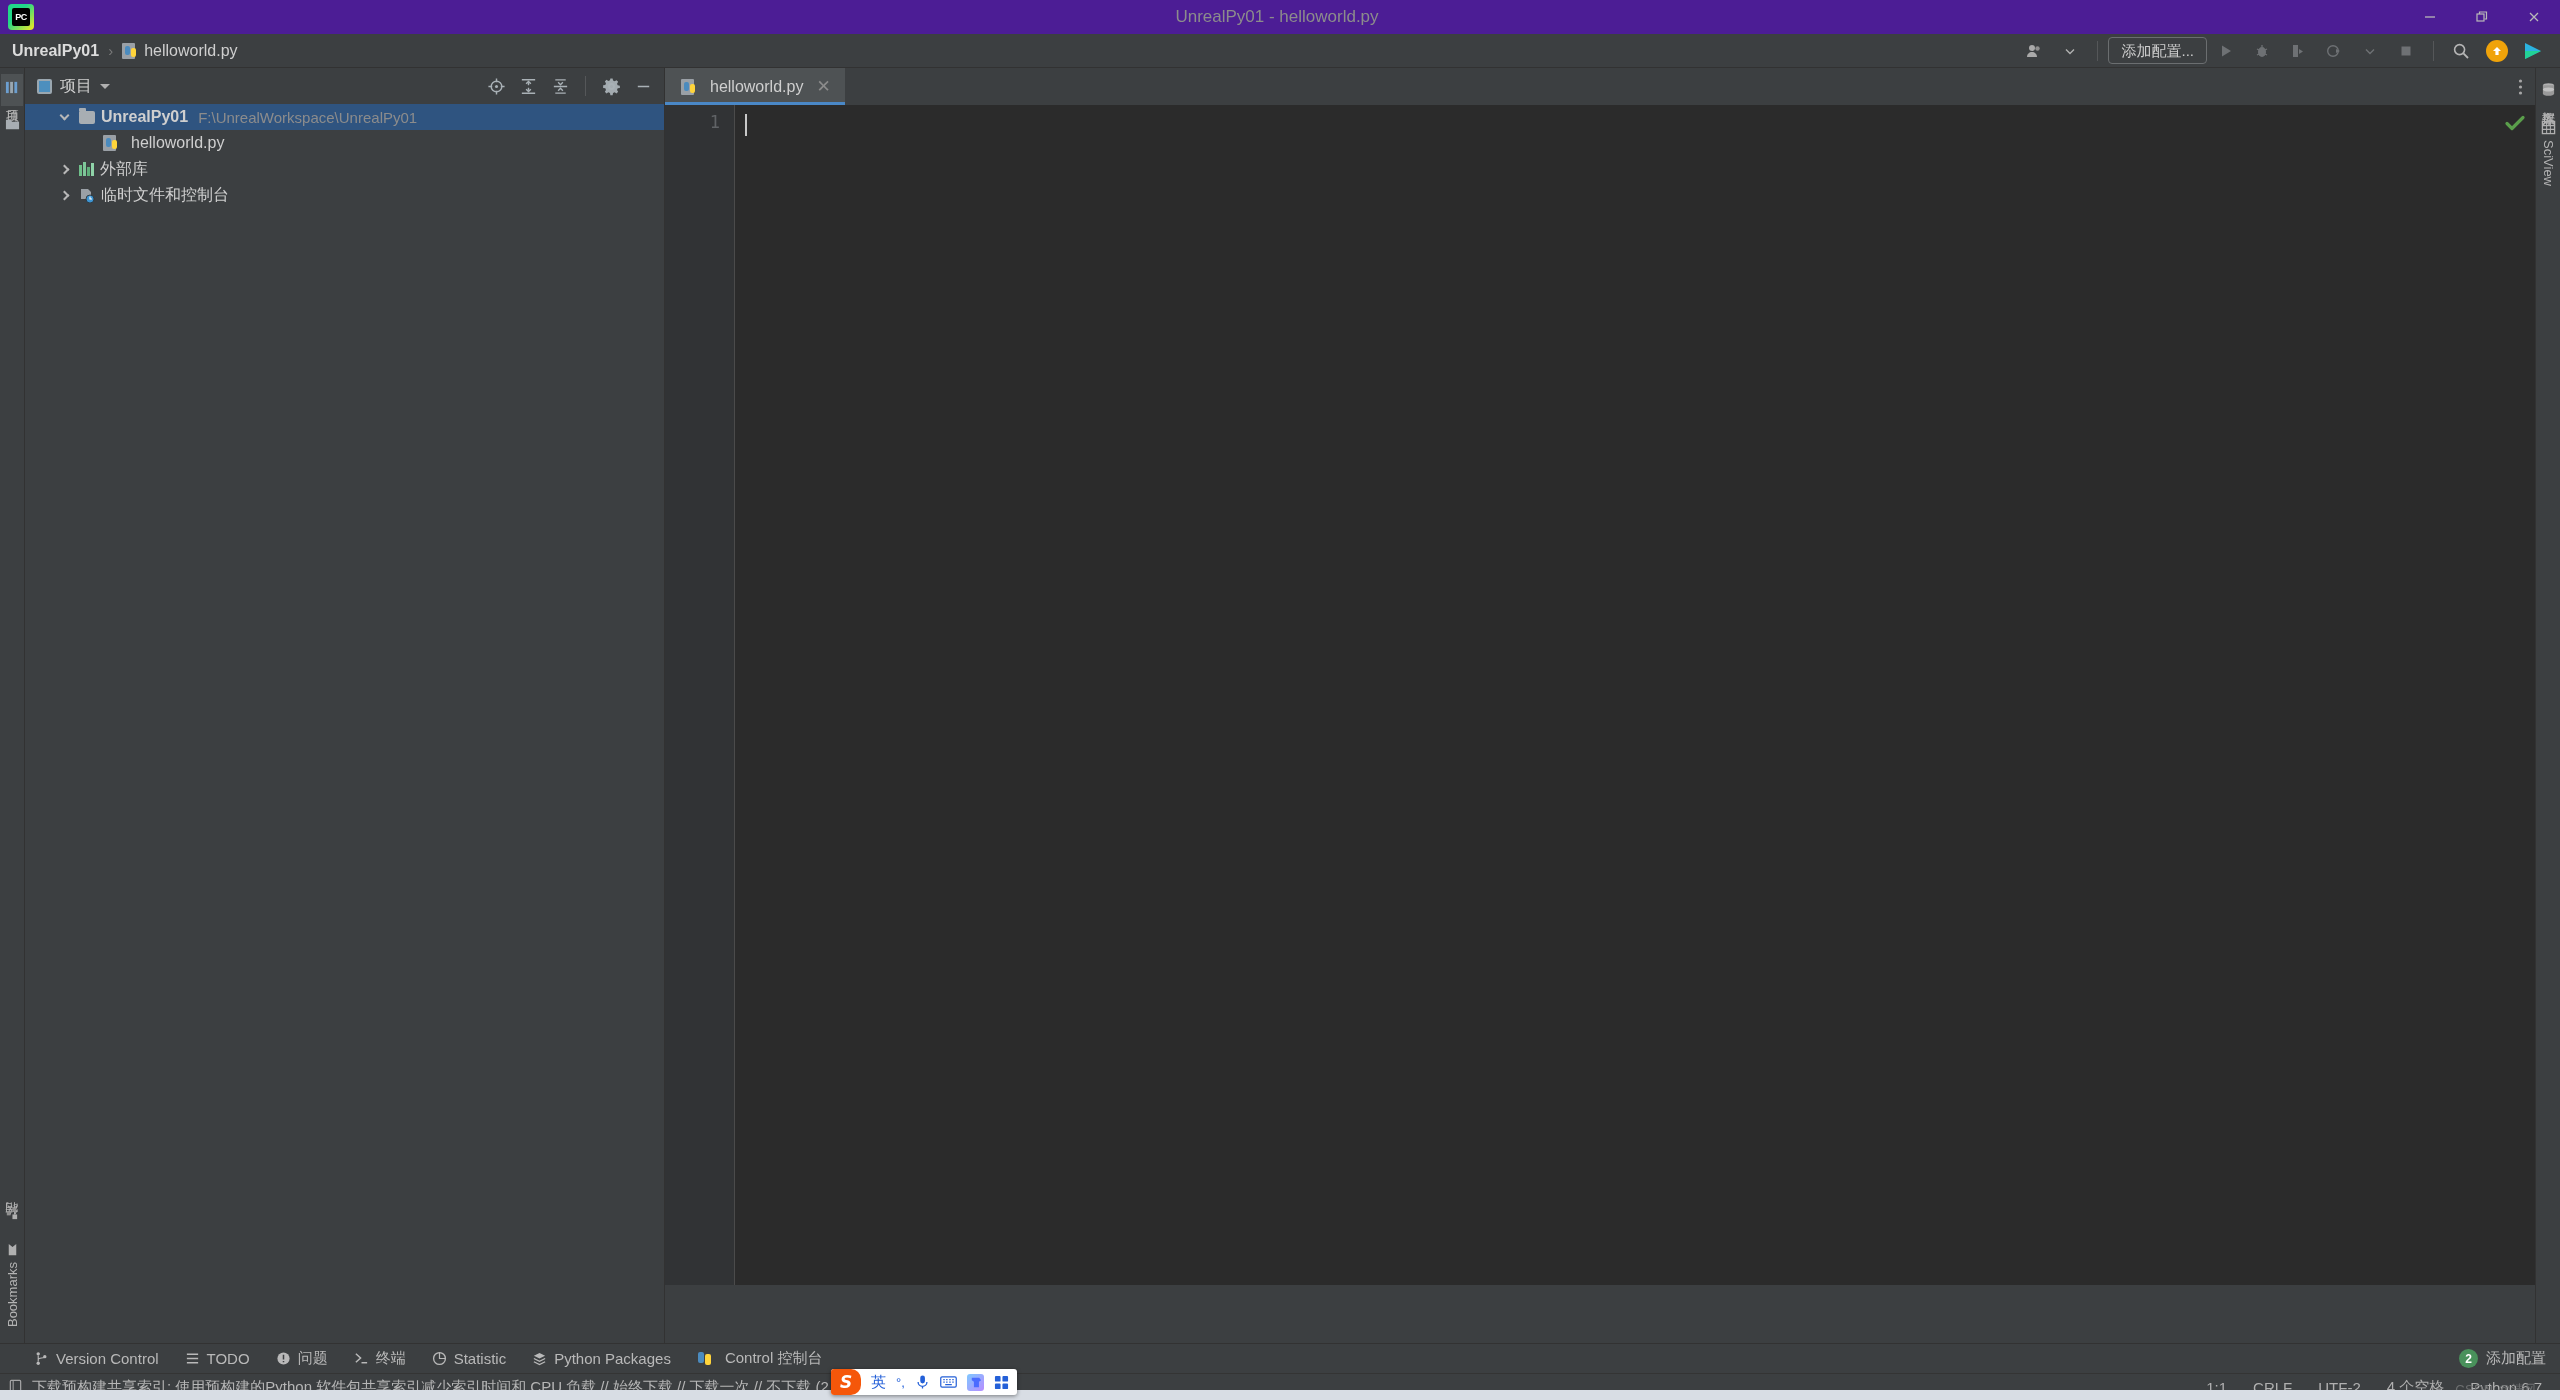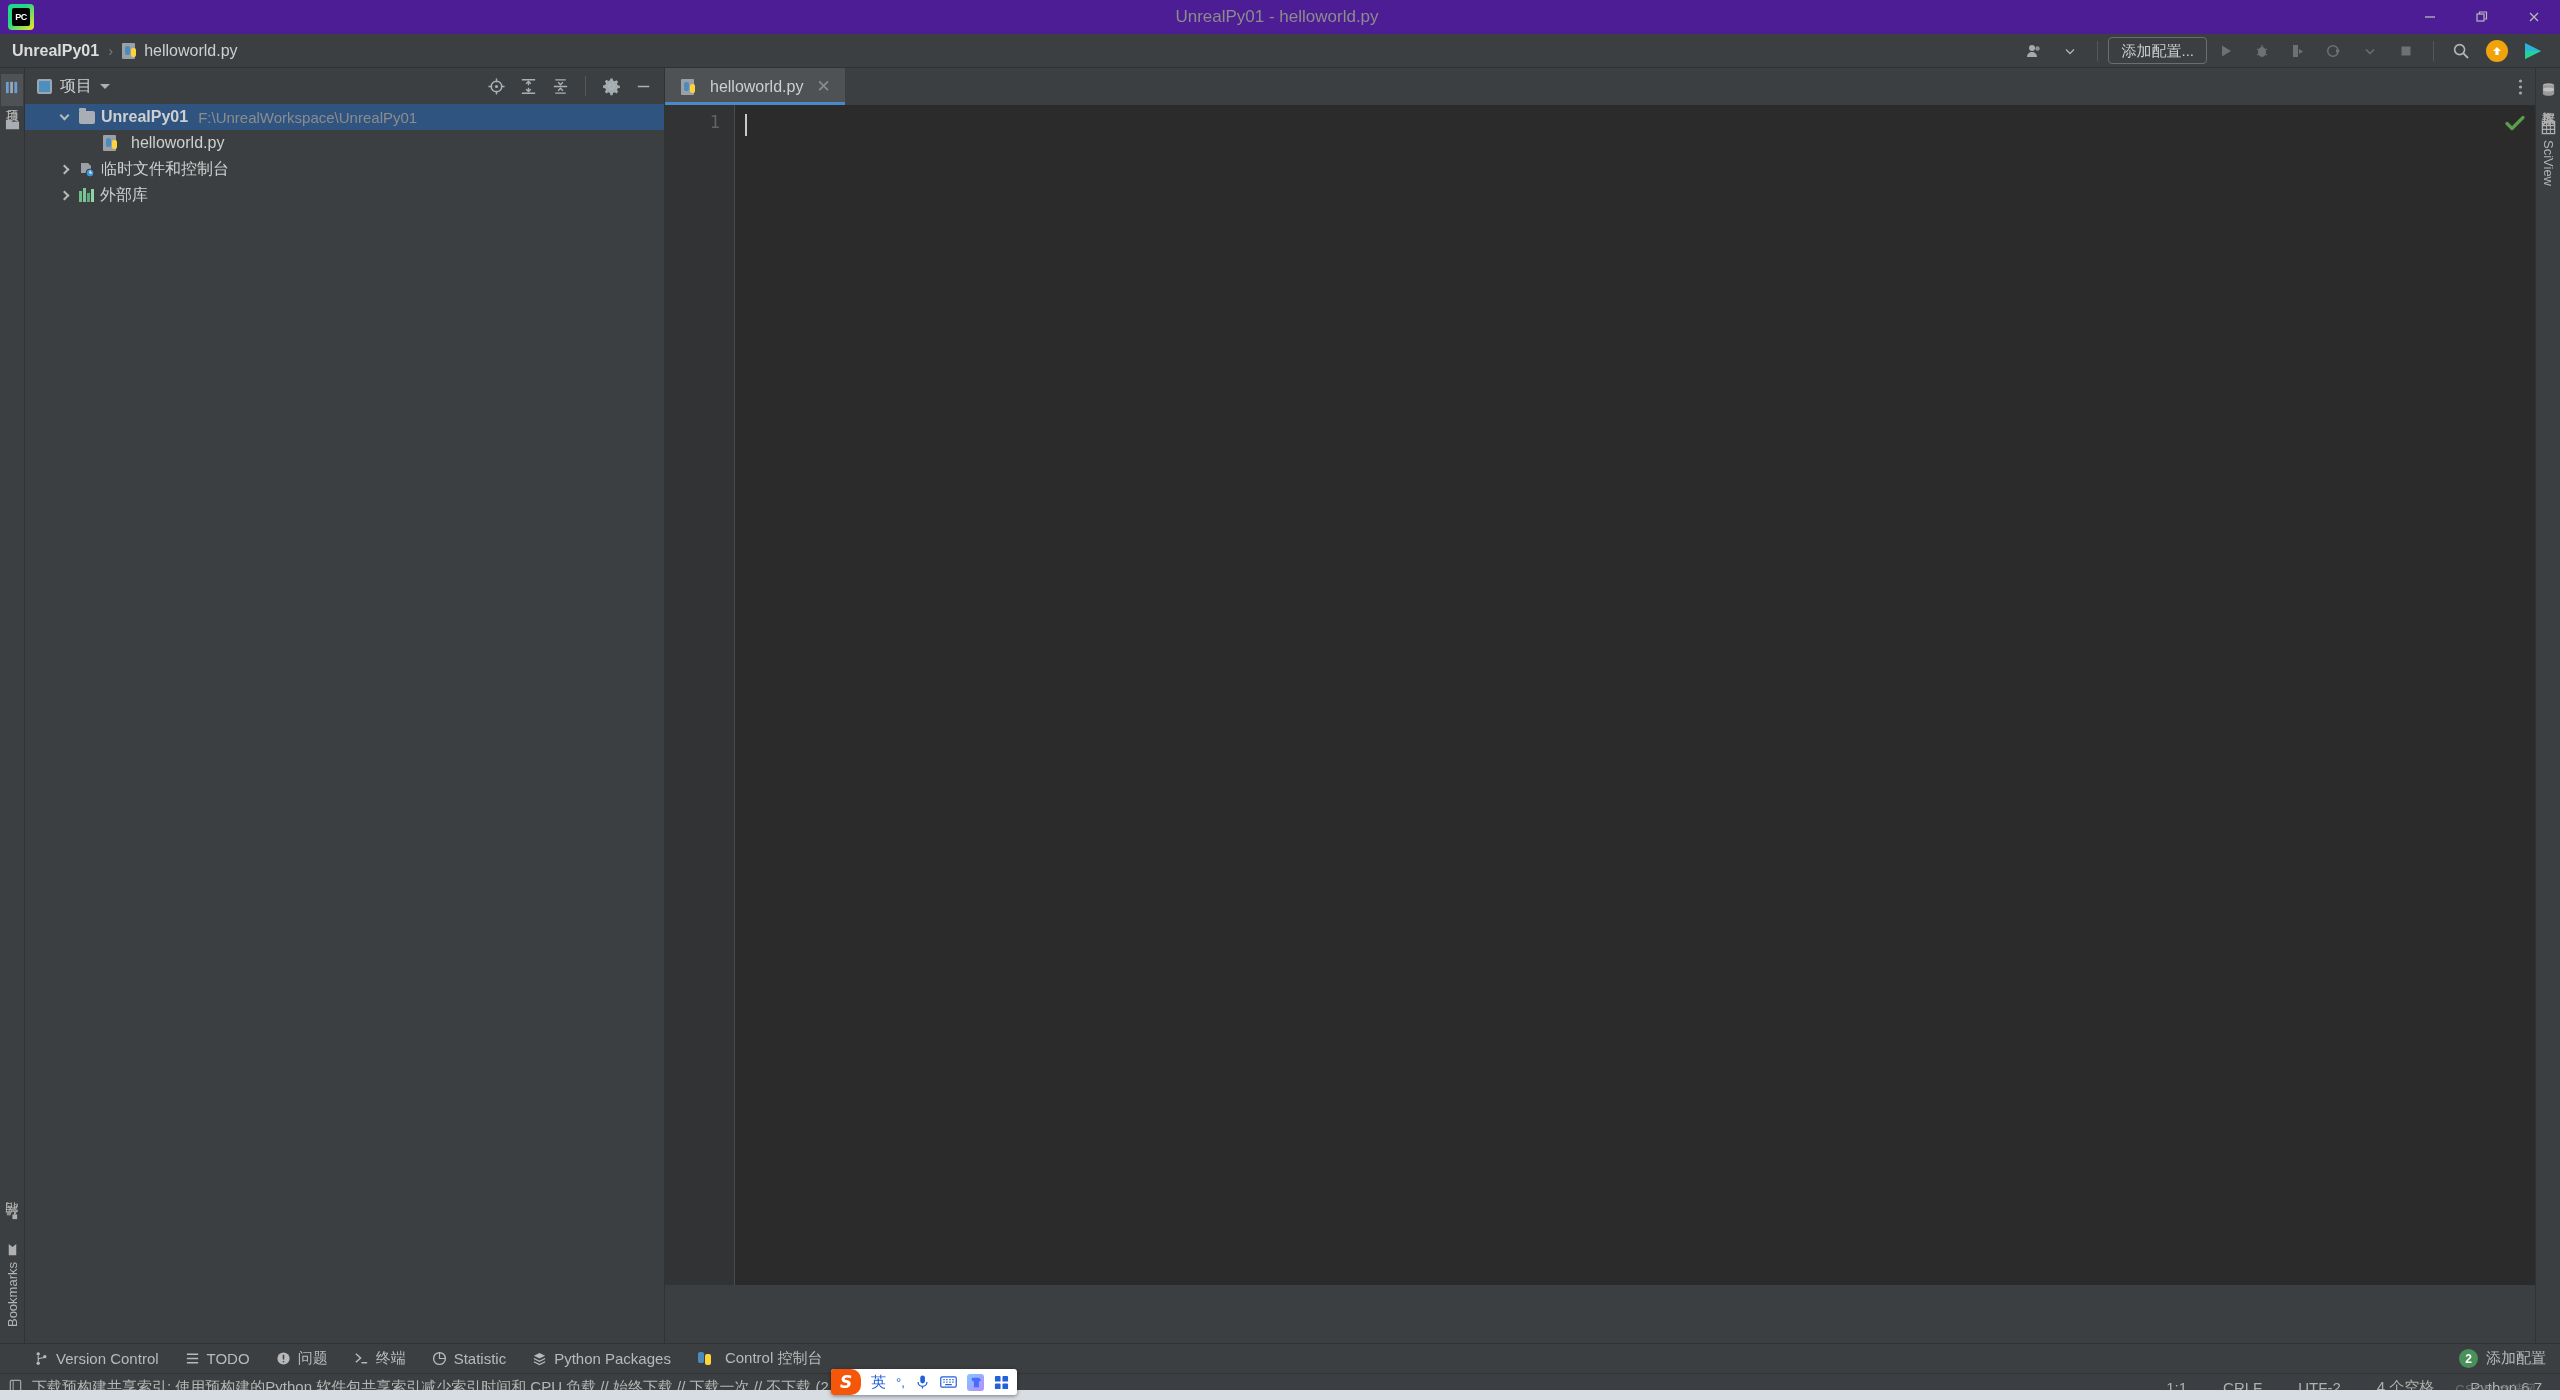--- a/index.html
+++ b/index.html
@@ -181,21 +181,21 @@
     width: 19px; height: 19px; border-radius: 50%; background: #49915b; color: #fff;
     font-size: 12px; display: flex; align-items: center; justify-content: center; font-weight: bold;
   }
 
   .statusbar {
     height: 27px; flex: 0 0 27px; background: #3c3f41; display: flex; align-items: center;
     padding-left: 8px; color: #b0b0b0; font-size: 15px; gap: 9px; position: relative;
     border-top: 1px solid #343434;
   }
   .status-msg { color: #b6b6b6; font-size: 15px; white-space: nowrap; overflow: hidden; }
-  .status-right { margin-left: auto; display: flex; align-items: center; gap: 36px; padding-right: 18px; }
+  .status-right { margin-left: auto; display: flex; align-items: center; gap: 26px; padding-right: 18px; }
   .status-right span { white-space: nowrap; }
   .watermark {
     position: absolute; right: 22px; bottom: 1px; color: #6d6f70; font-size: 13px;
     letter-spacing: .4px; pointer-events: none;
   }
 
   
   .ime-bar {
     position: absolute; left: 831px; top: 1369px; height: 26px;
     background: #ffffff; border-radius: 3px; display: flex; align-items: center;
@@ -433,41 +433,41 @@
                 <i class="y"></i>
               </span>
           </span>
           <span class="tree-label">helloworld.py</span>
         </div>
 
         <div class="tree-row" style="padding-left:30px;">
           <span class="tw">
               <i class="chev right"></i>
             </span>
+          <span class="lib-ic">
+            <i style="height:11px;background:#6fbf8a"></i>
+              <i style="height:14px;background:#7ec699"></i>
+            <i style="height:9px;background:#5fae7a"></i>
+              <i style="height:13px;background:#8fd3a8"></i>
+          </span>
+          <span class="tree-label">外部库</span>
+        </div>
+
+        <div class="tree-row" style="padding-left:30px;">
+          <span class="tw">
+              <i class="chev right"></i>
+            </span>
           <span class="clock-ic">
             <svg width="16" height="15" viewBox="0 0 16 15">
               <path d="M2 1h7l3 3v7H2z" fill="#9aa0a6"></path>
               <circle cx="11" cy="11" r="4" fill="#3d94d1" stroke="#2b2b2b" stroke-width="0.8"></circle>
               <path d="M11 8.6V11h2" stroke="#fff" stroke-width="1.1" fill="none"></path>
             </svg>
           </span>
           <span class="tree-label">临时文件和控制台</span>
-        </div>
-
-        <div class="tree-row" style="padding-left:30px;">
-          <span class="tw">
-              <i class="chev right"></i>
-            </span>
-          <span class="lib-ic">
-            <i style="height:11px;background:#6fbf8a"></i>
-              <i style="height:14px;background:#7ec699"></i>
-            <i style="height:9px;background:#5fae7a"></i>
-              <i style="height:13px;background:#8fd3a8"></i>
-          </span>
-          <span class="tree-label">外部库</span>
         </div>
       </div>
     </div>
 
     <div class="editor-col">
       <div class="tabs-row">
         <div class="etab">
           <span class="py-icon">
             <span class="doc"></span>
               <span class="pb">

